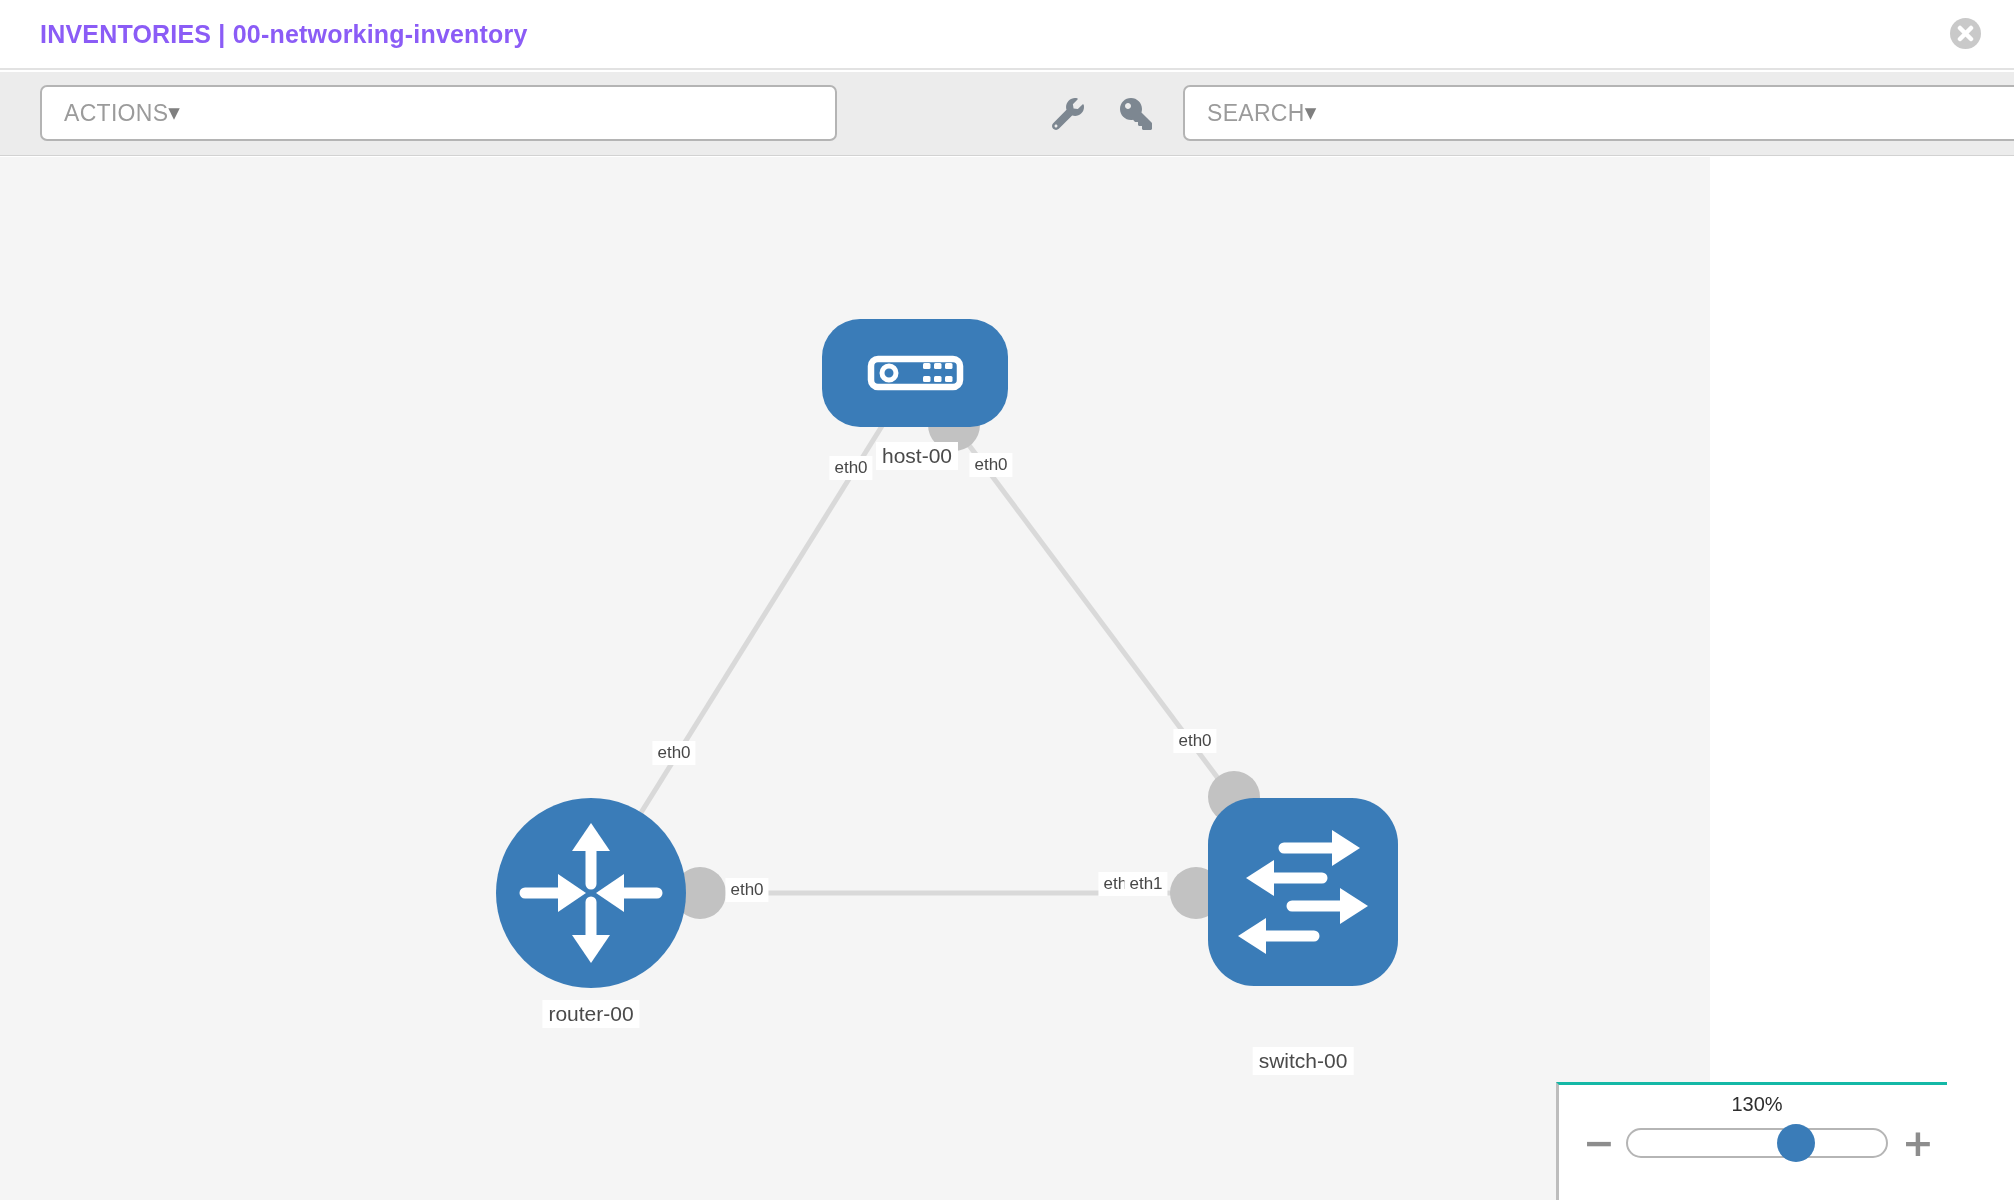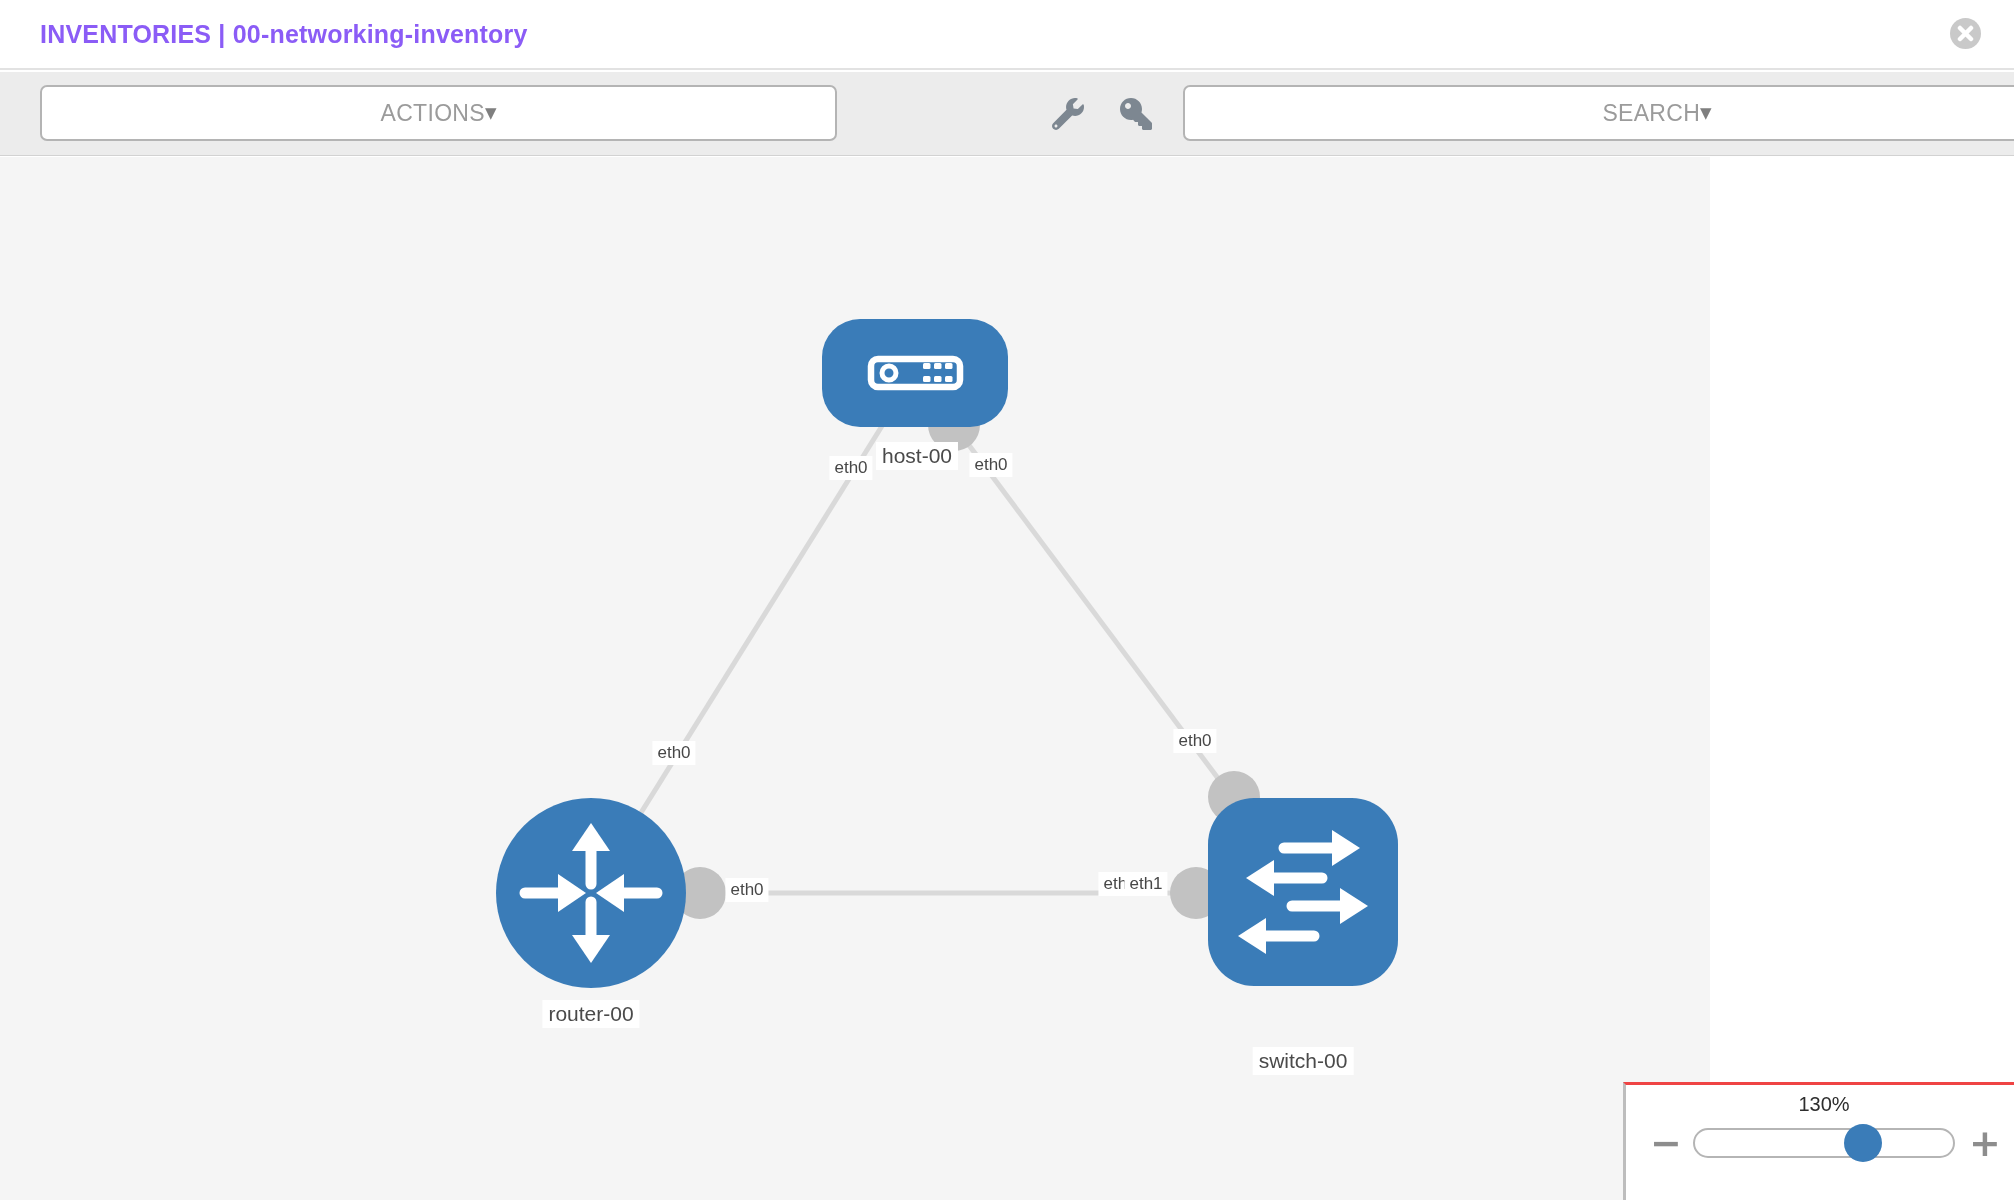--- a/index.html
+++ b/index.html
@@ -28,21 +28,21 @@
   }
 
   
   .toolbar {
     position: absolute; top: 72px; left: 0; right: 0; height: 84px;
     background: #ececec; border-bottom: 1px solid #d2d2d2;
   }
   .dropdown {
     position: absolute; top: 13px; height: 56px;
     background: #ffffff; border: 2px solid #b4b4b4; border-radius: 7px;
-    display: flex; align-items: center; justify-content: center;
+    display: flex; align-items: center; justify-content: flex-start;
     padding: 0 22px; cursor: pointer;
   }
   .dropdown-actions { left: 40px;  width: 797px; }
   .dropdown-search  { left: 1183px; width: 948px; }
   .dropdown-label { font-size: 23px; color: #9b9b9b; letter-spacing: .3px; }
   .caret { font-family: "DejaVu Sans", sans-serif; font-size: 15px; color: #7f7f7f; }
   .tool-icon-btn {
     position: absolute; top: 50%; transform: translate(-50%, -50%);
     cursor: pointer; line-height: 0;
   }
@@ -70,22 +70,22 @@
   .if-label {
     position: absolute; transform: translate(-50%, -50%);
     background: #ffffff; color: #474747; font-size: 17px;
     padding: 2px 5px; white-space: nowrap; z-index: 3;
   }
   .if-under { z-index: 2; }
   .if-over  { z-index: 4; text-align: right; }
 
   
   .zoom-panel {
-    position: absolute; left: 1623px; top: 1082px; width: 391px; height: 118px;
-    background: #ffffff; border-left: 3px solid #bdbdbd; border-top: 3px solid #ef4444;
+    position: absolute; left: 1556px; top: 1082px; width: 391px; height: 118px;
+    background: #ffffff; border-left: 3px solid #bdbdbd; border-top: 3px solid #14b8a6;
     z-index: 10;
   }
   .zoom-level {
     position: absolute; left: 67px; top: 8px; width: 262px;
     text-align: center; font-size: 20px; color: #2e2e2e;
   }
   .zoom-btn {
     position: absolute; font-size: 38px; font-weight: bold; color: #8d8d8d;
     line-height: 36px; cursor: pointer; font-family: "DejaVu Sans", sans-serif;
   }

